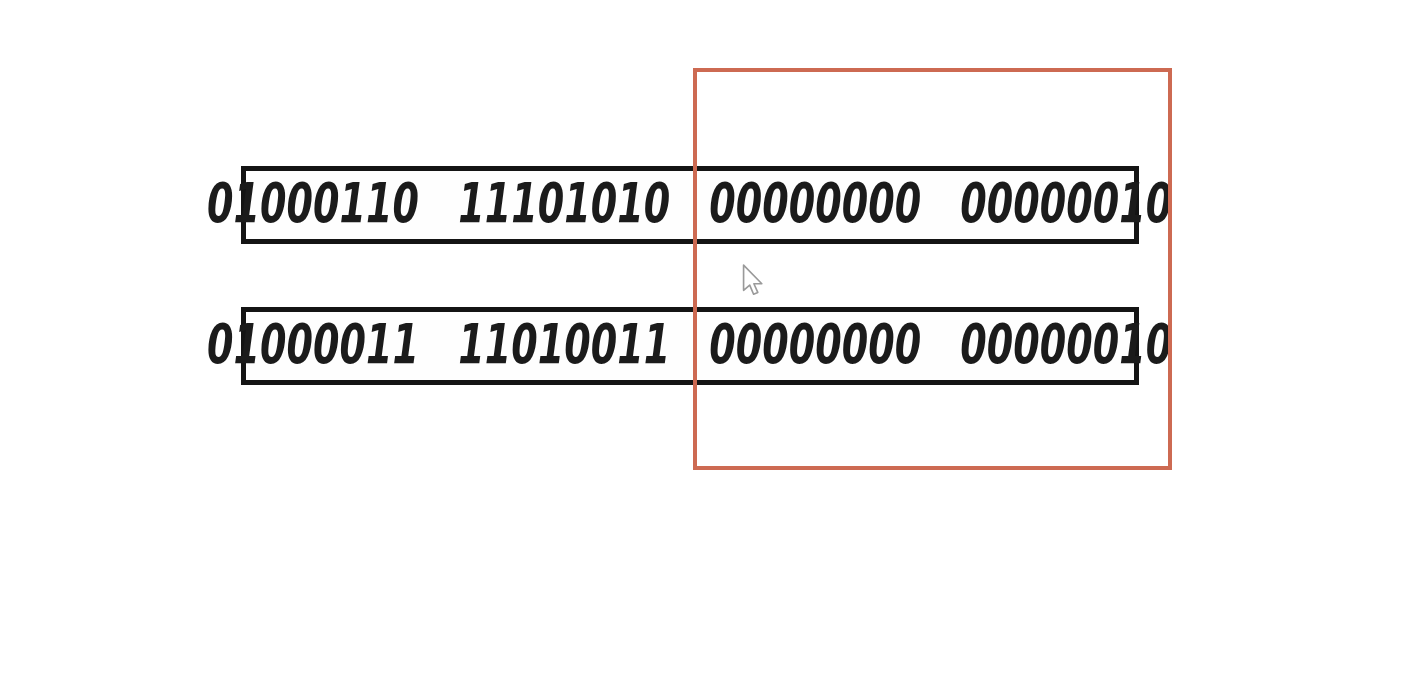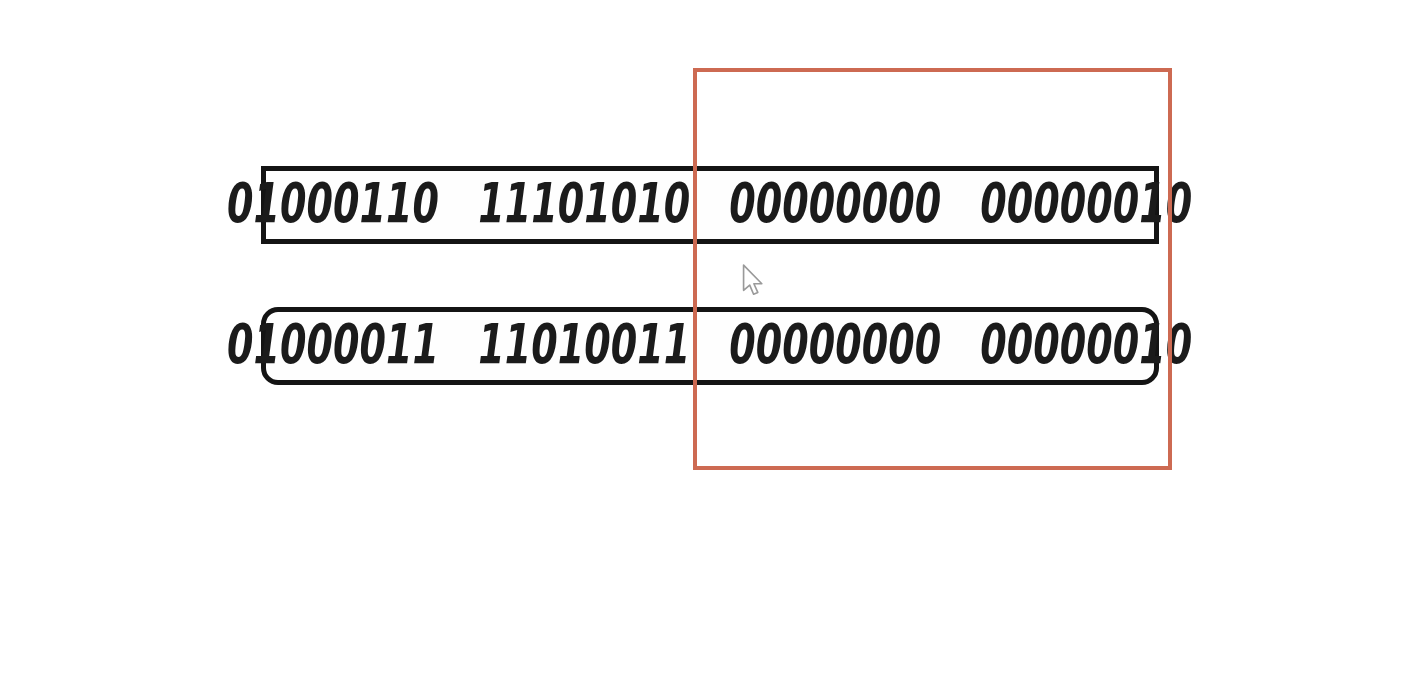--- a/index.html
+++ b/index.html
@@ -19,24 +19,23 @@
     position: absolute;
     left: 241px;
     width: 888px;            
     height: 68px;            
     border: 5px solid #141414;
     background: #fefefe;
     display: flex;
     align-items: center;
     justify-content: center;
     z-index: 1;
-    margin-left: 20px;
   }
   .binary-box.row-1 { top: 166px; }
-  .binary-box.row-2 { top: 307px; border-radius: 17px; }
+  .binary-box.row-2 { top: 307px; }
   .binary-text {
     white-space: nowrap;
     transform: scaleX(0.68);
     transform-origin: center center;
     font-style: italic;
     font-weight: bold;
     font-size: 56px;
     line-height: 1;
     color: #1b1b1b;
     letter-spacing: 0px;

